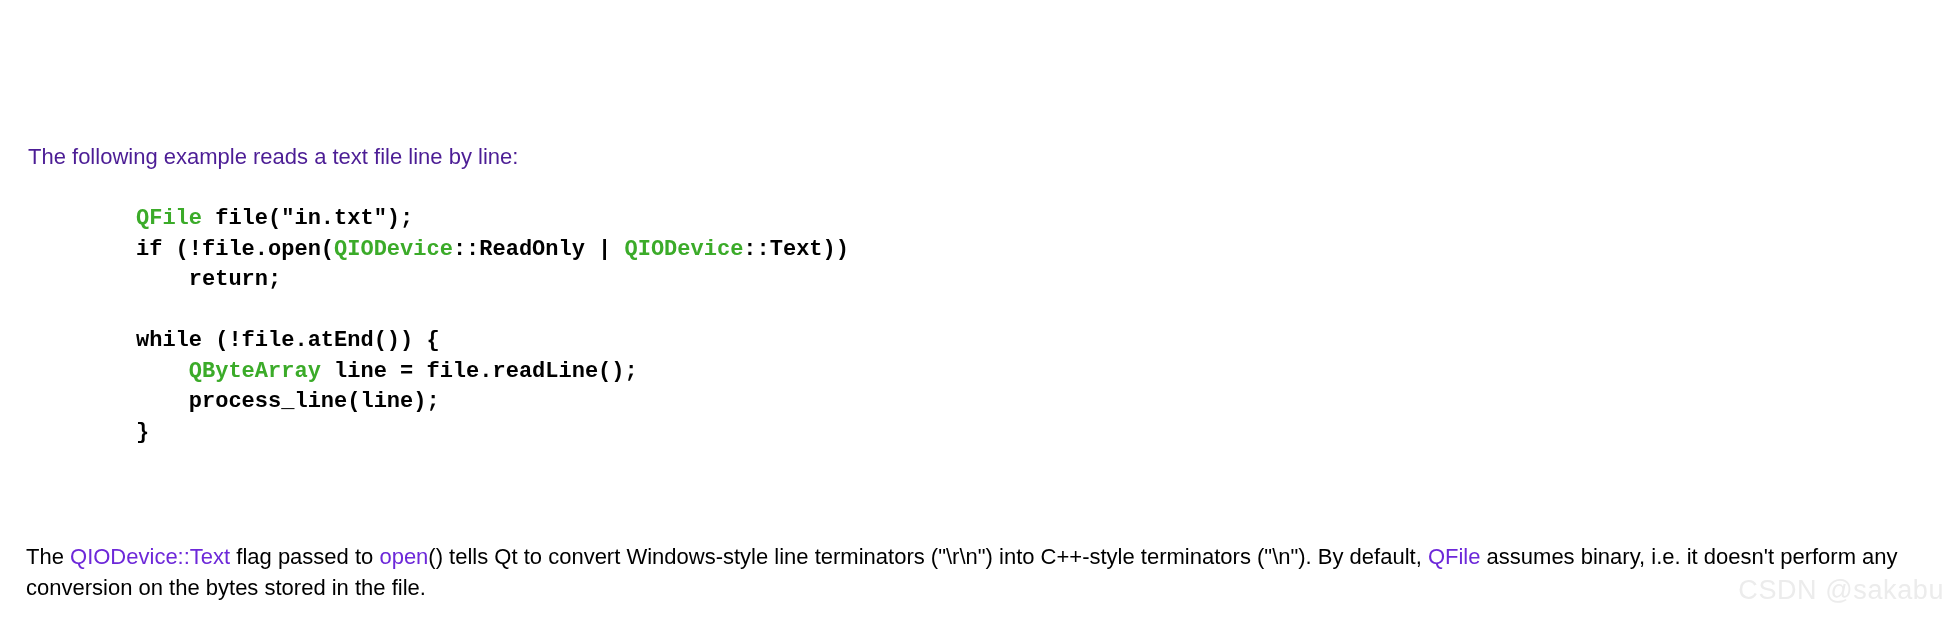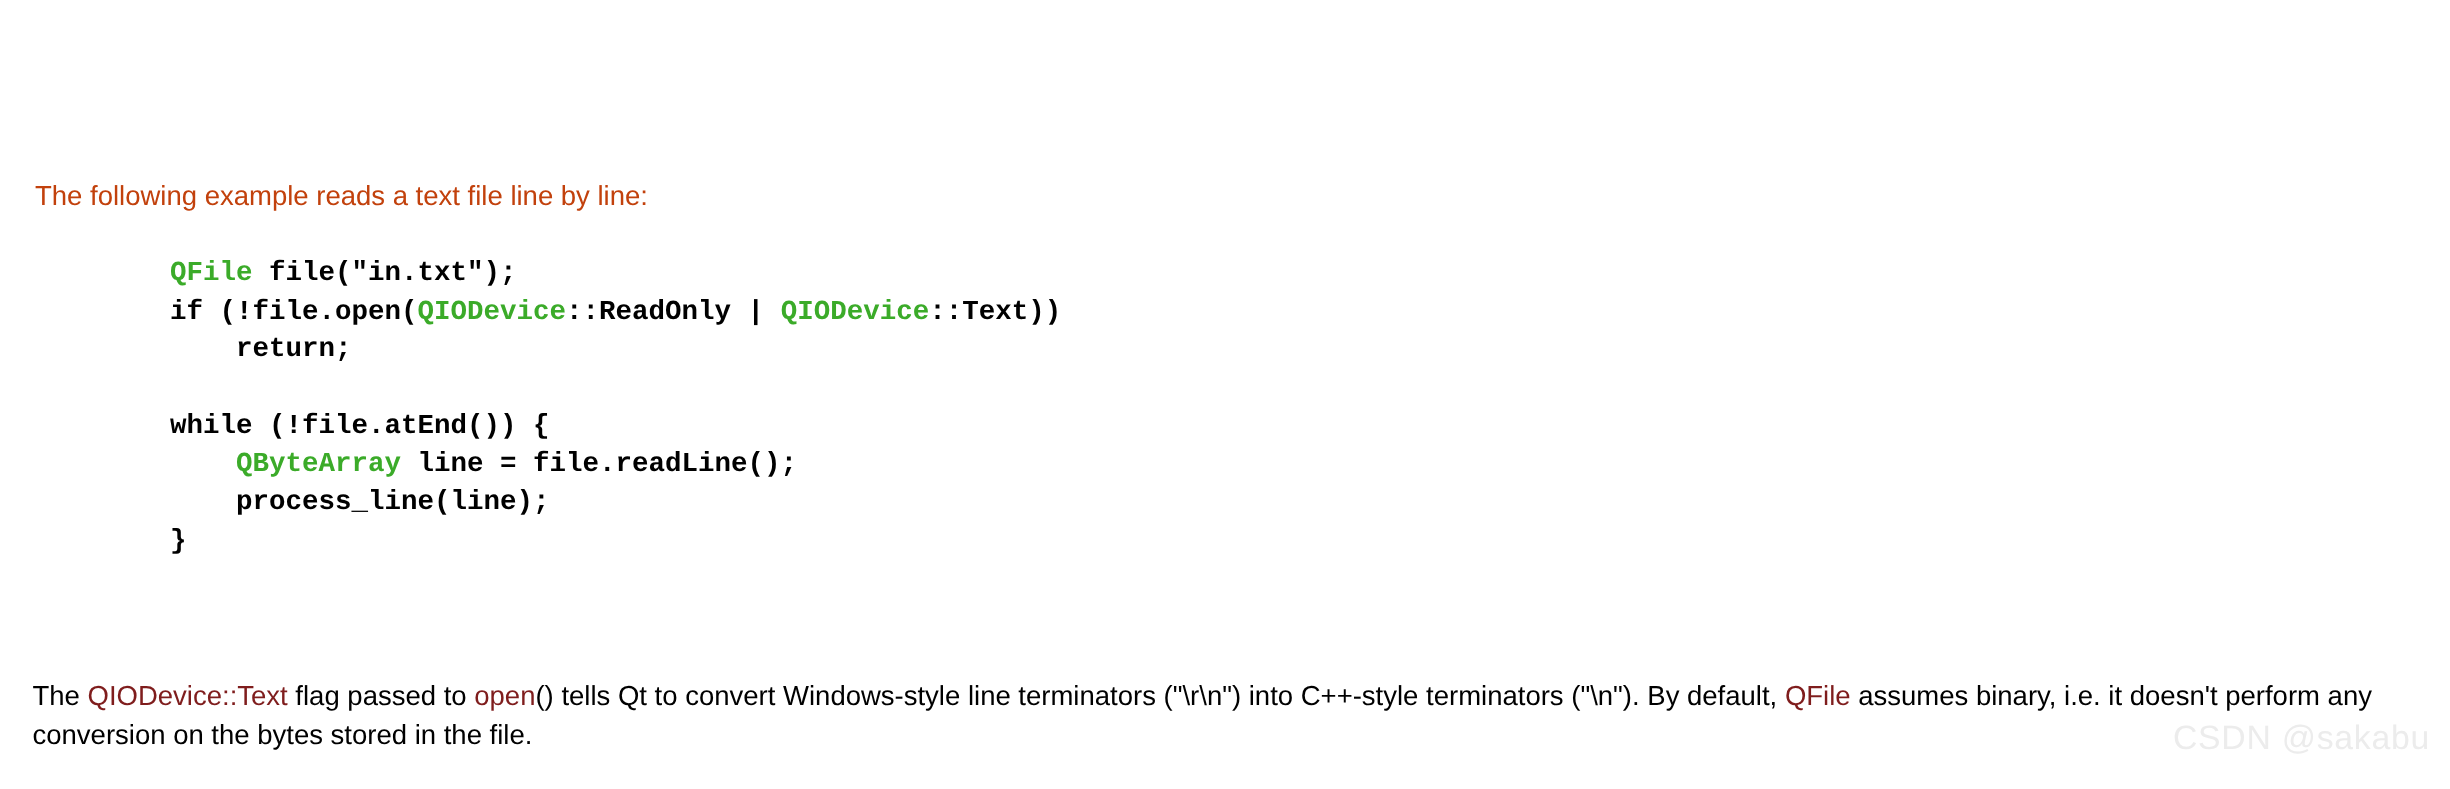--- a/index.html
+++ b/index.html
@@ -35,21 +35,21 @@
     color: #000000;
     white-space: nowrap;
   }
 
   .intro-paragraph {
     position: absolute;
     left: 28px;
     top: 120px;
     font-size: 22px;
     line-height: 30px;
-    color: #c2410c;
+    color: #4c1d95;
     white-space: nowrap;
   }
 
   .code-block {
     position: absolute;
     left: 136px;
     top: 182px;
     font-family: "Liberation Mono", "DejaVu Sans Mono", monospace;
     font-size: 22px;
     font-weight: bold;
@@ -72,21 +72,21 @@
     position: absolute;
     left: 26px;
     top: 519px;
     width: 1930px;
     font-size: 22px;
     line-height: 31px;
     color: #000000;
     text-align: left;
   }
   .doc-link {
-    color: #7f1d1d;
+    color: #6d28d9;
   }
 
   .watermark {
     position: absolute;
     right: 16px;
     top: 575px;
     font-size: 27px;
     color: #ececec;
     letter-spacing: 0.6px;
     white-space: nowrap;

